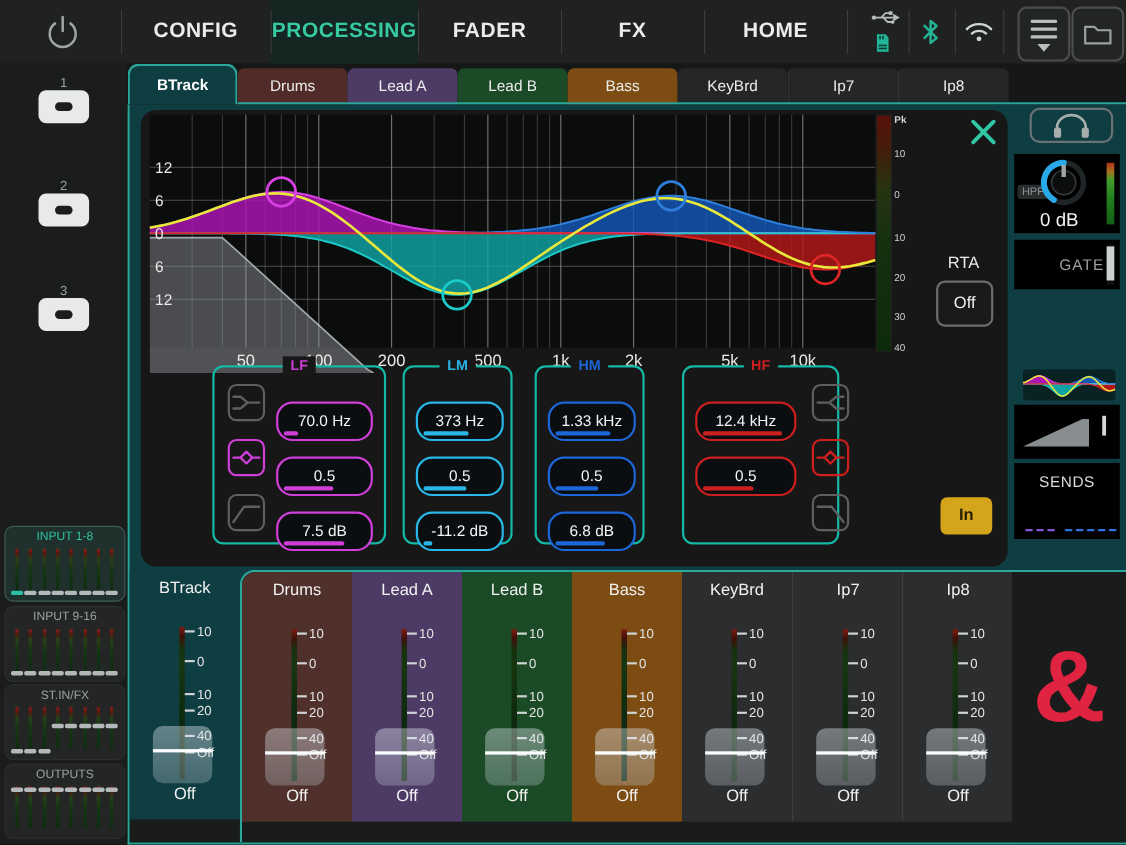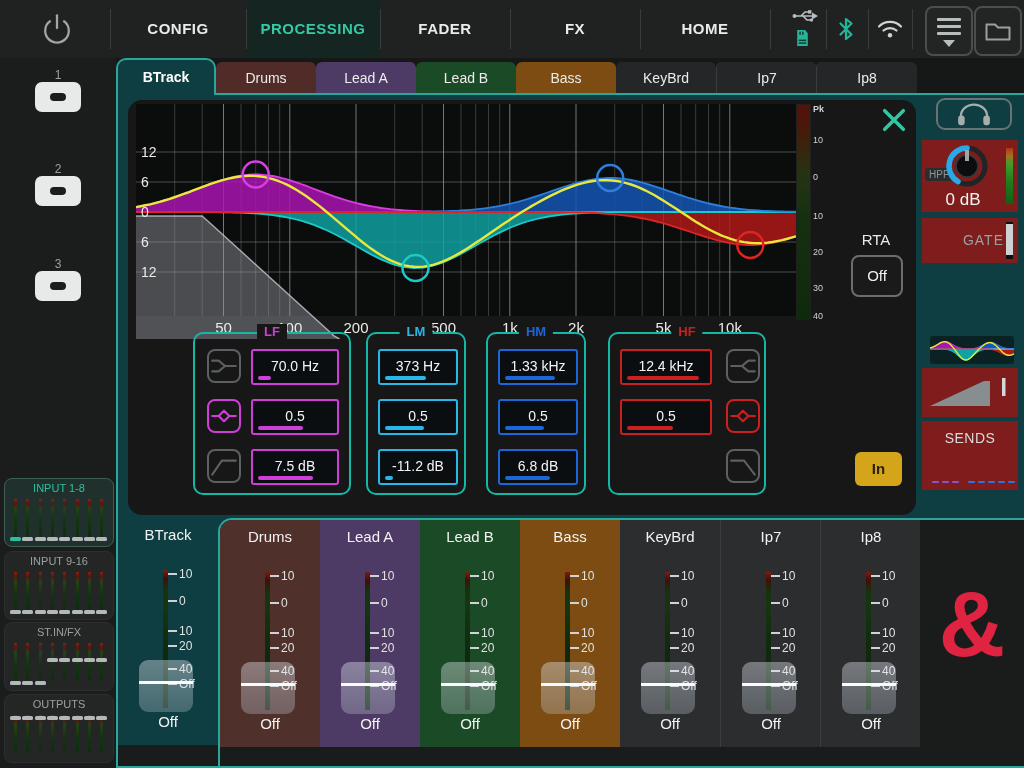--- a/index.html
+++ b/index.html
@@ -4,21 +4,21 @@
 <style>
   html,body{margin:0;padding:0;background:#0b0c0c;font-family:"Liberation Sans",sans-serif;}
   .screen{position:relative;width:1024px;height:768px;background:#141615;overflow:hidden;}
   .abs{position:absolute;}
   svg text{font-family:"Liberation Sans",sans-serif;}
 
   
   .topbar{position:absolute;left:0;top:0;width:1024px;height:58px;background:#202221;}
   .tb-divider{position:absolute;top:9px;height:40px;width:1px;background:#3b3d3c;}
   .power-btn{position:absolute;left:30px;top:7px;width:54px;height:44px;display:flex;align-items:center;justify-content:center;cursor:pointer;}
-  .nav-tab{position:absolute;top:0;height:58px;line-height:58px;text-align:center;color:#ebebeb;font-size:15px;font-weight:bold;letter-spacing:.5px;cursor:pointer;}
+  .nav-tab{position:absolute;top:0;height:58px;line-height:58px;text-align:center;color:#ebebeb;font-size:19px;font-weight:bold;letter-spacing:.5px;cursor:pointer;}
   .nav-tab.active{background:#152521;color:#36c9a3;}
   .tb-btn{position:absolute;top:6px;width:44px;height:46px;border:2px solid #4b4e4d;border-radius:8px;background:#232525;display:flex;flex-direction:column;align-items:center;justify-content:center;cursor:pointer;}
   .hamb-line{width:24px;height:3px;background:#b8bdbd;border-radius:1px;margin:2px 0;}
   .caret-down{width:0;height:0;border-left:6px solid transparent;border-right:6px solid transparent;border-top:7px solid #b8bdbd;margin-top:3px;}
 
   
   .sidebar{position:absolute;left:0;top:58px;width:116px;height:710px;background:#1b1d1c;}
   .softkey-label{position:absolute;width:116px;text-align:center;color:#9aa0a0;font-size:12px;}
   .softkey{position:absolute;left:35px;width:46px;height:30px;background:#e8eaea;border-radius:7px;cursor:pointer;}
   .softkey .pill{position:absolute;left:15px;top:11px;width:16px;height:8px;background:#1c1e1e;border-radius:4px;}
@@ -43,28 +43,28 @@
   .peq-title{position:absolute;left:16px;top:8px;font-size:20px;color:#f2f2f2;}
   .close-btn{position:absolute;left:752px;top:6px;width:28px;height:28px;cursor:pointer;}
   .meterwrap{position:absolute;left:668px;top:4px;width:40px;height:218px;}
   .pk-strip{position:absolute;left:0;top:0;width:13px;height:214px;background:linear-gradient(180deg,#56110a 0%,#471a0a 12%,#253413 32%,#14300f 55%,#0e2a0c 100%);border:1px solid #202020;}
   .pk-label{position:absolute;left:17px;font-size:9px;color:#cfd3d3;}
   .rta-label{position:absolute;left:718px;top:131px;width:60px;text-align:center;font-size:15px;color:#e8e8e8;}
   .rta-off-btn{position:absolute;left:723px;top:155px;width:52px;height:42px;border:2px solid #6a6e6e;border-radius:8px;box-sizing:border-box;background:#1a1a1a;color:#f0f0f0;font-size:15px;text-align:center;line-height:38px;cursor:pointer;}
   .in-btn{position:absolute;left:727px;top:352px;width:47px;height:34px;background:#d4a41a;border-radius:6px;color:#2b2205;font-weight:bold;font-size:15px;text-align:center;line-height:34px;cursor:pointer;}
   .band-box{position:absolute;top:232px;height:163px;border:2px solid #14b8a6;border-radius:10px;box-sizing:border-box;}
   .band-legend{position:absolute;top:-10px;left:50%;transform:translateX(-50%);background:#171717;padding:0 7px;font-size:13px;font-weight:bold;}
-  .vbox{position:absolute;height:36px;border-radius:3px;border:2px solid;box-sizing:border-box;background:#0a0e10;cursor:pointer;}
+  .vbox{position:absolute;height:36px;border-radius:15px;border:2px solid;box-sizing:border-box;background:#0a0e10;cursor:pointer;margin-top:16px;}
   .vbox .vtext{position:absolute;left:0;top:1px;width:100%;text-align:center;font-size:14px;color:#f4f4f4;line-height:28px;}
   .vbox .vbar{position:absolute;left:5px;bottom:3px;height:4px;border-radius:2px;}
   .fbtn{position:absolute;width:34px;height:34px;border:2px solid #5c6060;border-radius:8px;box-sizing:border-box;cursor:pointer;}
 
   
   .hp-btn{position:absolute;left:818px;top:3px;width:76px;height:32px;border:2px solid #6a7274;border-radius:9px;box-sizing:border-box;display:flex;align-items:center;justify-content:center;cursor:pointer;}
-  .proc-panel{position:absolute;left:804px;width:96px;background:#7f1d1d;cursor:pointer;}
+  .proc-panel{position:absolute;left:804px;width:96px;background:#000000;cursor:pointer;}
   .hpf-badge{position:absolute;left:3px;top:28px;background:#2a2d2e;color:#8f9697;font-size:10px;padding:1px 4px;border-radius:3px;}
   .hpf-value{position:absolute;left:0;bottom:2px;width:82px;text-align:center;color:#f2f2f2;font-size:17px;}
   .vmeter{position:absolute;right:5px;top:8px;width:7px;height:56px;background:linear-gradient(180deg,#b03418 0%,#a86f1e 14%,#3f9e2a 28%,#1f7d1d 60%,#145f14 100%);}
   .gate-label{position:absolute;left:0;top:14px;width:82px;text-align:right;color:#9aa0a0;font-size:14px;letter-spacing:1px;}
   .gate-meter-track{position:absolute;right:5px;top:4px;width:7px;height:37px;background:#0d0f10;}
   .gate-meter-bar{position:absolute;left:0;top:2px;width:7px;height:31px;background:#cdd1d2;}
   .sends-label{position:absolute;top:9px;width:100%;text-align:center;color:#d8dcdc;font-size:14px;letter-spacing:.5px;}
   .sends-marks{position:absolute;left:10px;bottom:7px;display:flex;}
   .send-dash{width:7px;height:2px;margin-right:3px;border-radius:1px;}
 
@@ -397,21 +397,21 @@
               </div>
               <div class="vbox" style="left: 10px; top: 65px; width: 80px; border-color: rgb(29, 102, 216);">
                 <div class="vtext">0.5</div>
                 <div class="vbar" style="background: rgb(29, 102, 216); width: 39px;"></div>
               </div>
               <div class="vbox" style="left: 10px; top: 115px; width: 80px; border-color: rgb(29, 102, 216);">
                 <div class="vtext">6.8 dB</div>
                 <div class="vbar" style="background: rgb(29, 102, 216); width: 45px;"></div>
               </div>
             </div>
-            <div class="band-box" style="left: 480px; width: 158px;">
+            <div class="band-box" style="left: 492px; width: 143px;">
               <span class="band-legend" style="color: rgb(204, 31, 31);">HF</span>
               <div class="vbox" style="left: 10px; top: 15px; width: 92px; border-color: rgb(204, 31, 31);">
                 <div class="vtext">12.4 kHz</div>
                 <div class="vbar" style="background: rgb(204, 31, 31); width: 72px;"></div>
               </div>
               <div class="vbox" style="left: 10px; top: 65px; width: 92px; border-color: rgb(204, 31, 31);">
                 <div class="vtext">0.5</div>
                 <div class="vbar" style="background: rgb(204, 31, 31); width: 46px;"></div>
               </div>
               <div class="fbtn" style="left: 116px; top: 15px; border-color: rgb(92, 96, 96);"><svg width="30" height="30" viewBox="0 0 28 28">

